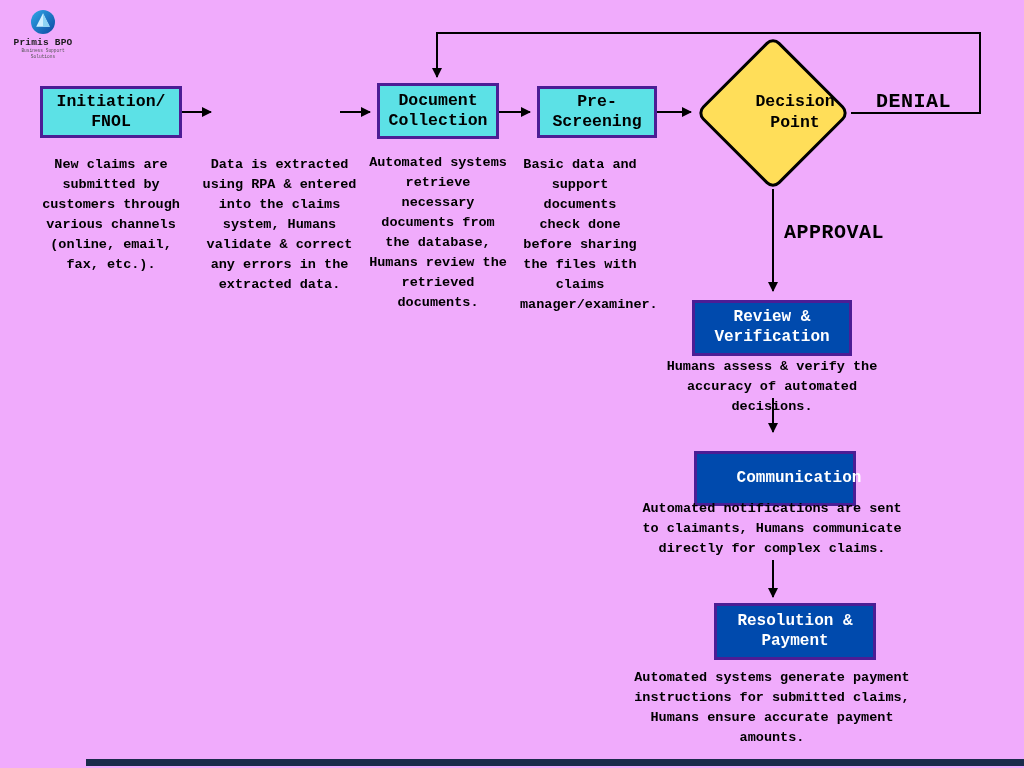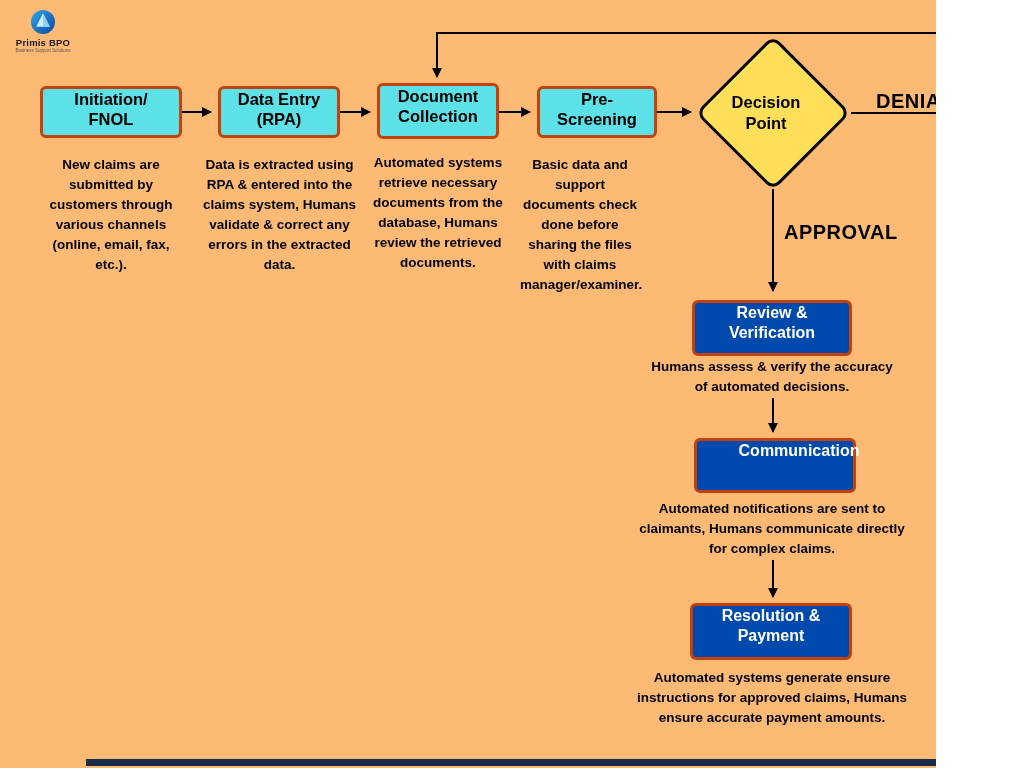--- a/index.html
+++ b/index.html
@@ -1,32 +1,32 @@
 <!DOCTYPE html>
 <html style="--stage-fill: #5CE1E6; --decision-fill: #FFDE59; --approval-fill: #004AAD; --footer-bar: #1B2B4C; --line: #000000;"><head>
 <meta charset="utf-8">
 <title>Claims Process Flowchart</title>
 <style>
   html,body{margin:0;padding:0;background:#ffffff;}
   .stage{
-    position:relative;width:936px;height:768px;background:#fdba74;overflow:hidden;
-    font-family:Liberation Sans, sans-serif;color:#000;
+    position:relative;width:1024px;height:768px;background:#f0abfc;overflow:hidden;
+    font-family:Liberation Mono, monospace;color:#000;
   }
   
   .logo{position:absolute;left:8px;top:6px;width:70px;text-align:center;}
   .logo .mark{display:block;margin:0 auto;}
   .logo .name{font-size:9.5px;font-weight:700;color:#1a1a1a;letter-spacing:.2px;line-height:10px;}
   .logo .tag{font-size:4.5px;color:#555;line-height:6px;}
   
   svg.connectors{position:absolute;left:0;top:0;}
   svg.connectors line, svg.connectors polyline{stroke:#000;stroke-width:2;fill:none;}
   
   .node{
-    position:absolute;box-sizing:border-box;border:3px solid #c2410c;border-radius:6px;
-    display:flex;justify-content:center;text-align:center;
+    position:absolute;box-sizing:border-box;border:3px solid #4c1d95;border-radius:0;
+    display:flex;align-items:center;justify-content:center;text-align:center;
     font-weight:700;font-size:16.5px;line-height:1.22;white-space:pre-line;
   }
   .cyan{background:var(--stage-fill,#5CE1E6);color:#000;}
   .blue{background:var(--approval-fill,#004AAD);color:#fff;font-size:16px;}
   
   .diamond{
     position:absolute;box-sizing:border-box;border:3px solid #000;border-radius:10px;
     background:var(--decision-fill,#FFDE59);transform:rotate(45deg);
   }
   .diamond-label{
@@ -76,55 +76,51 @@
     <polyline points="851,113 980,113 980,33 437,33 437,77" marker-end="url(#arrow)"></polyline>
     <line x1="773" y1="189" x2="773" y2="291" marker-end="url(#arrow)"></line>
     <line x1="773" y1="398" x2="773" y2="432" marker-end="url(#arrow)"></line>
     <line x1="773" y1="560" x2="773" y2="597" marker-end="url(#arrow)"></line>
   </svg>
 
   <div class="node cyan" style="left:40px;top:86px;width:142px;height:52px;">
     <span>Initiation/
 FNOL</span>
   </div>
-  <div class="node cyan" style="left:218px;top:86px;width:122px;height:52px;">
-    <span>Data Entry
-(RPA)</span>
-  </div>
   <div class="node cyan" style="left:377px;top:83px;width:122px;height:56px;">
     <span>Document
 Collection</span>
   </div>
   <div class="node cyan" style="left:537px;top:86px;width:120px;height:52px;">
     <span>Pre-
 Screening</span>
   </div>
 
   <div class="diamond" style="left:718px;top:58px;width:110px;height:110px;"></div>
-  <div class="diamond-label" style="left:706px;top:83px;width:120px;height:60px;">Decision
+  <div class="diamond-label" style="left:735px;top:83px;width:120px;height:60px;">Decision
 Point</div>
 
   <div class="edge-label" style="left:876px;top:90px;">DENIAL</div>
   <div class="edge-label" style="left:784px;top:221px;">APPROVAL</div>
 
   <div class="node blue" style="left:692px;top:300px;width:160px;height:56px;">
     <span>Review &amp;
 Verification</span>
   </div>
-  <div class="node blue" style="left:694px;top:438px;width:162px;height:55px;padding-left:48px;">
+  <div class="node blue" style="left:694px;top:451px;width:162px;height:55px;padding-left:48px;">
     <span>Communication</span>
   </div>
-  <div class="node blue" style="left:690px;top:603px;width:162px;height:57px;">
+  <div class="node blue" style="left:714px;top:603px;width:162px;height:57px;">
     <span>Resolution &amp;
 Payment</span>
   </div>
 
   <div class="desc" style="left:36px;top:155px;width:150px;">New claims are submitted by customers through various channels (online, email, fax, etc.).</div>
   <div class="desc" style="left:202px;top:155px;width:155px;">Data is extracted using RPA &amp; entered into the claims system, Humans validate &amp; correct any errors in the extracted data.</div>
   <div class="desc" style="left:368px;top:153px;width:140px;">Automated systems retrieve necessary documents from the database, Humans review the retrieved documents.</div>
   <div class="desc" style="left:520px;top:155px;width:120px;">Basic data and support documents check done before sharing the files with claims manager/examiner.</div>
   <div class="desc" style="left:647px;top:357px;width:250px;">Humans assess &amp; verify the accuracy of automated decisions.</div>
   <div class="desc" style="left:632px;top:499px;width:280px;">Automated notifications are sent to claimants, Humans communicate directly for complex claims.</div>
-  <div class="desc" style="left:622px;top:668px;width:300px;">Automated systems generate ensure instructions for approved claims, Humans ensure accurate payment amounts.</div>
+  <div class="desc" style="left:622px;top:668px;width:300px;">Automated systems generate payment instructions for submitted claims, Humans ensure accurate payment amounts.</div>
 
   <div class="footer-bar"></div>
 
 </div>
 
 </body></html>

